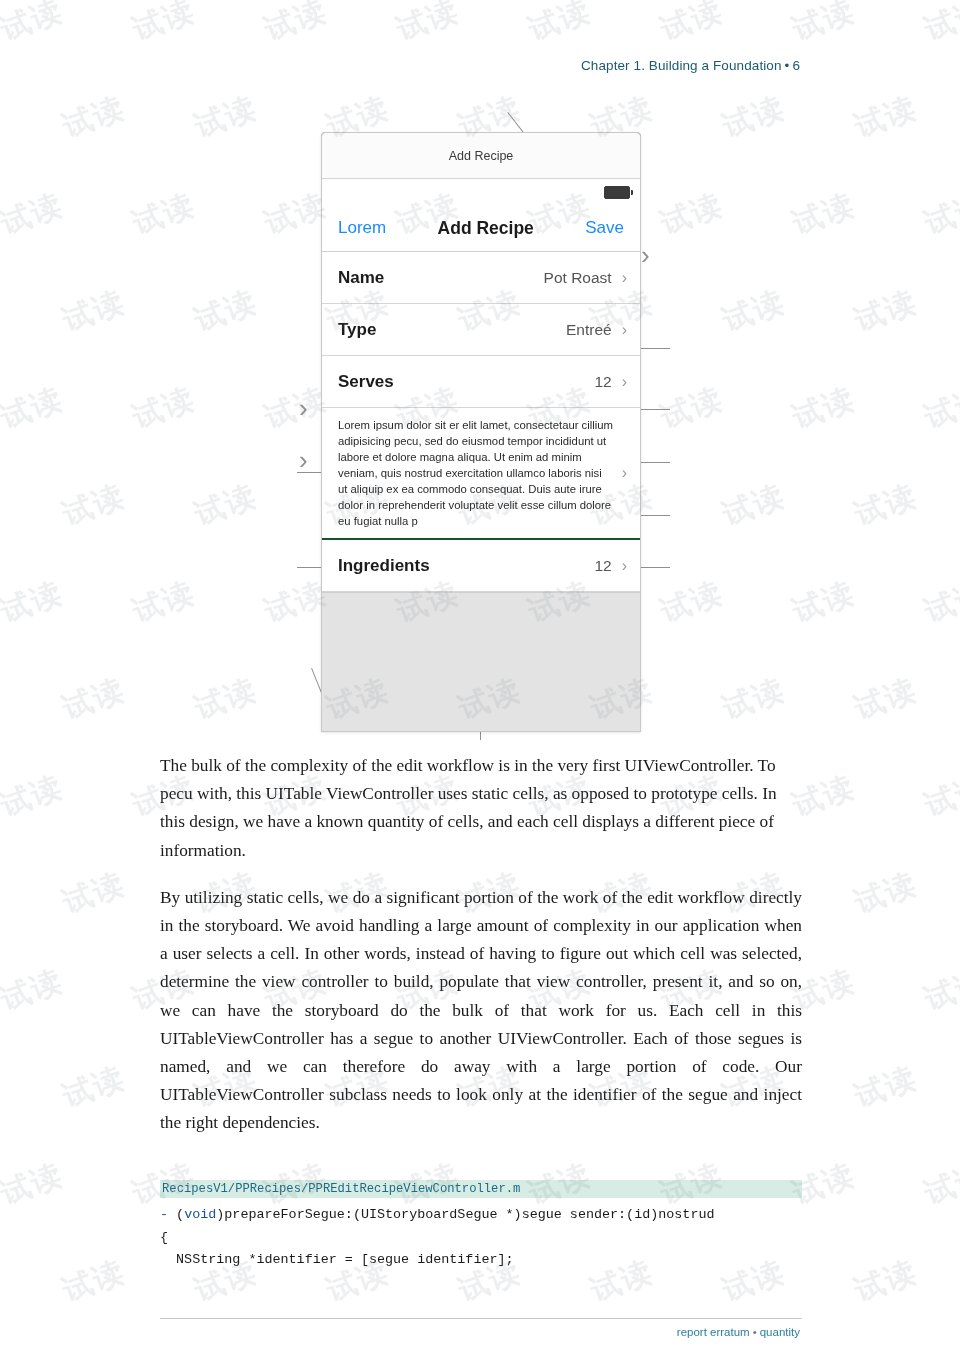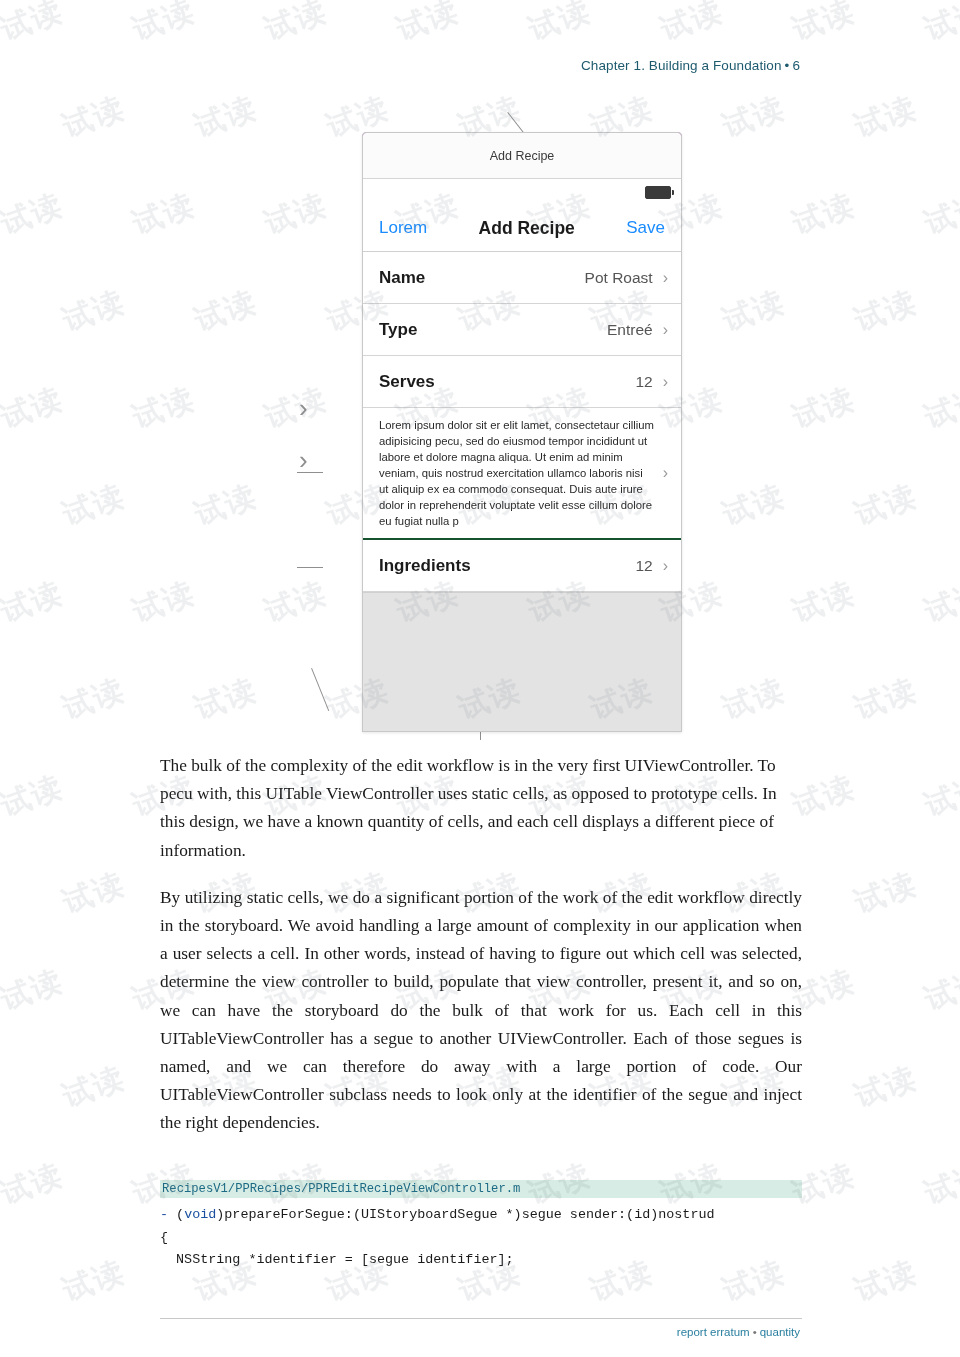--- a/index.html
+++ b/index.html
@@ -82,21 +82,20 @@
   .phone {
     position: absolute;
     left: 321px;
     top: 20px;
     width: 318px;
     background: #701a75;
     border: 1px solid #c8c8c8;
     border-radius: 4px 4px 0 0;
     box-shadow: 0 1px 3px rgba(0,0,0,0.10);
     overflow: hidden;
-    margin-left: 41px;
   }
   .phone-titlebar {
     height: 45px;
     display: flex;
     align-items: center;
     justify-content: center;
     background: #fbfbfb;
     border-bottom: 1px solid #d6d6d6;
     font-family: "Liberation Sans", sans-serif;
     font-size: 12.5px;

